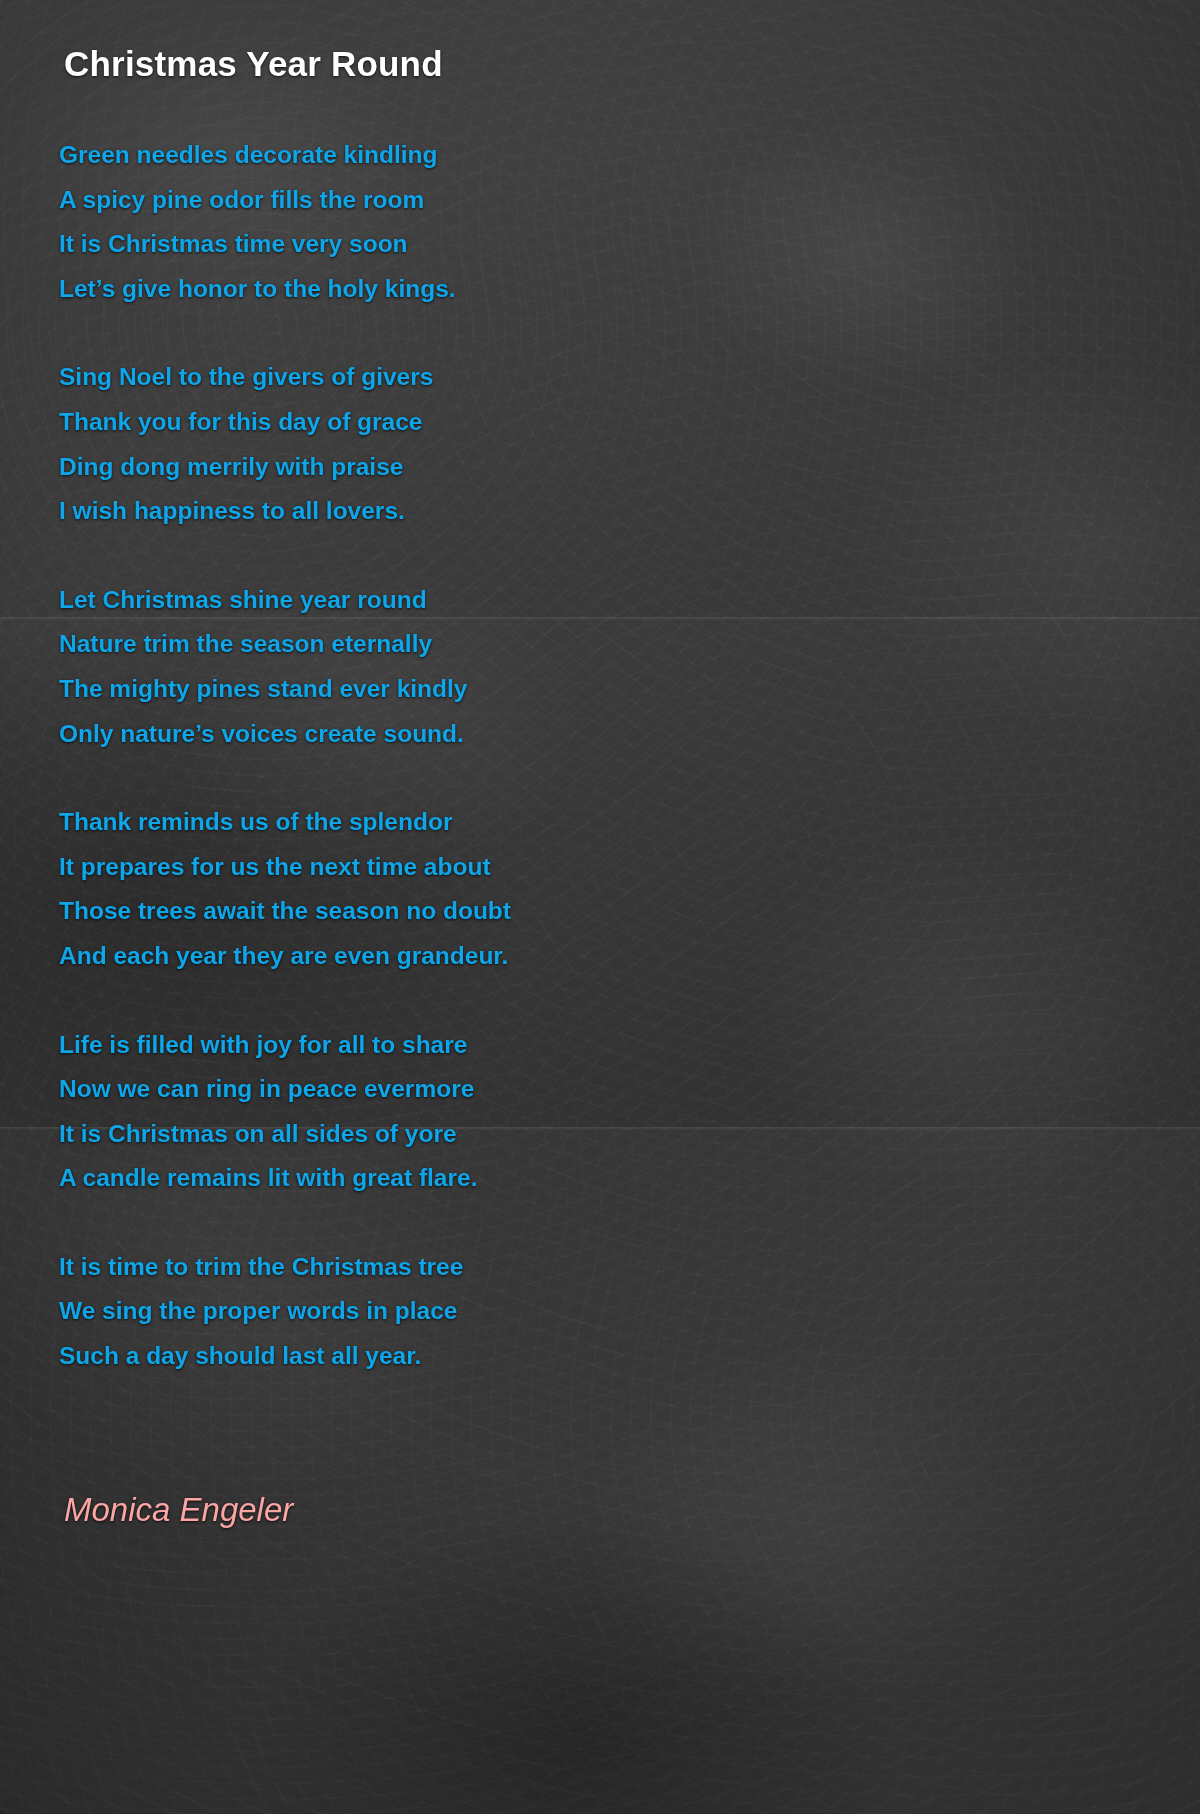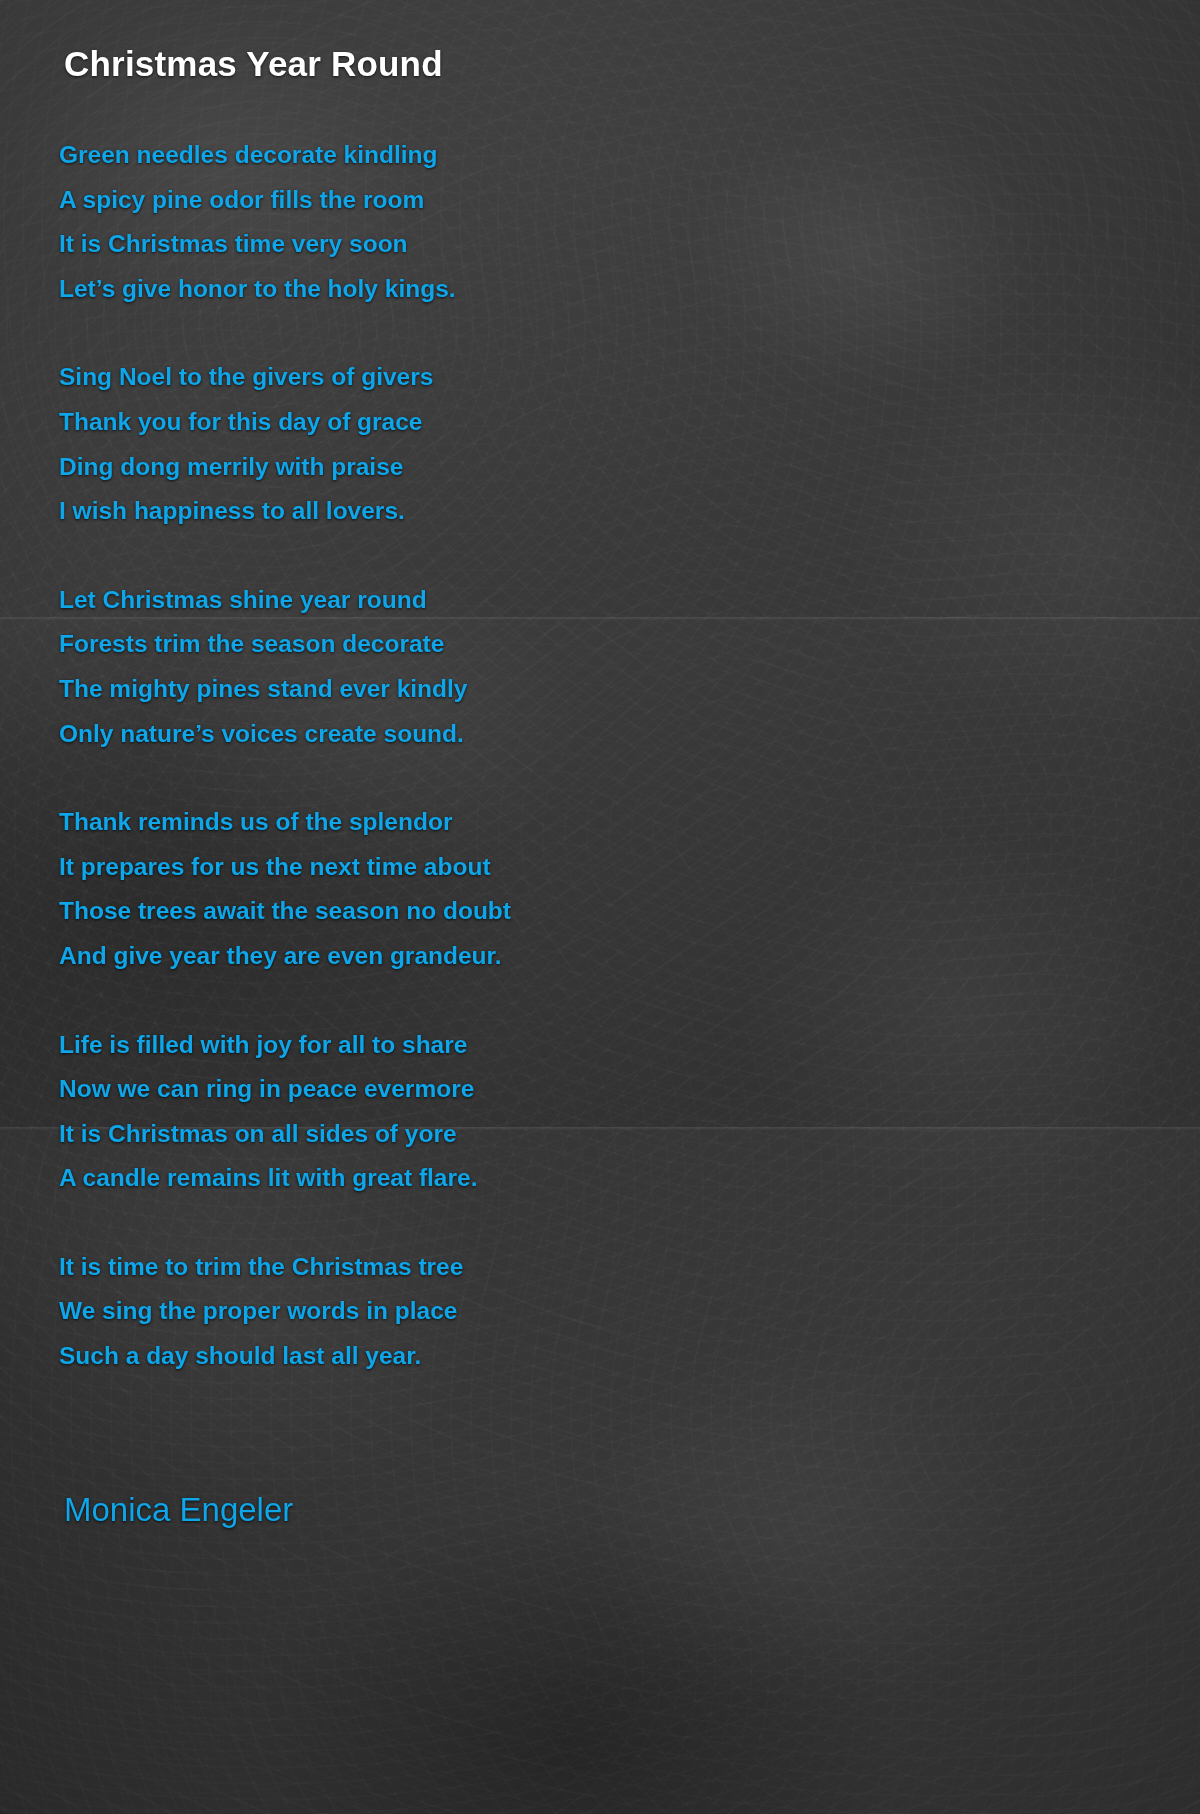--- a/index.html
+++ b/index.html
@@ -122,22 +122,23 @@
     line-height: 44.6px;
     white-space: nowrap;
     text-shadow: 0 1px 3px rgba(0,0,0,0.8);
   }
 
   .poem-author {
     position: absolute;
     left: 64px;
     top: 1491px;
     font-size: 33px;
+    font-style: italic;
     font-weight: normal;
-    color: #0ea5e9;
+    color: #fca5a5;
     text-shadow: 0 1px 3px rgba(0,0,0,0.8);
     white-space: nowrap;
     text-align: center;
   }
 </style>
 </head>
 <body>
 
 <div class="poem-page">
 
@@ -164,30 +165,30 @@
 
       <div class="stanza">
         <div class="poem-line">Sing Noel to the givers of givers</div>
         <div class="poem-line">Thank you for this day of grace</div>
         <div class="poem-line">Ding dong merrily with praise</div>
         <div class="poem-line">I wish happiness to all lovers.</div>
       </div>
 
       <div class="stanza">
         <div class="poem-line">Let Christmas shine year round</div>
-        <div class="poem-line">Forests trim the season decorate</div>
+        <div class="poem-line">Nature trim the season eternally</div>
         <div class="poem-line">The mighty pines stand ever kindly</div>
         <div class="poem-line">Only nature’s voices create sound.</div>
       </div>
 
       <div class="stanza">
         <div class="poem-line">Thank reminds us of the splendor</div>
         <div class="poem-line">It prepares for us the next time about</div>
         <div class="poem-line">Those trees await the season no doubt</div>
-        <div class="poem-line">And give year they are even grandeur.</div>
+        <div class="poem-line">And each year they are even grandeur.</div>
       </div>
 
       <div class="stanza">
         <div class="poem-line">Life is filled with joy for all to share</div>
         <div class="poem-line">Now we can ring in peace evermore</div>
         <div class="poem-line">It is Christmas on all sides of yore</div>
         <div class="poem-line">A candle remains lit with great flare.</div>
       </div>
 
       <div class="stanza">

